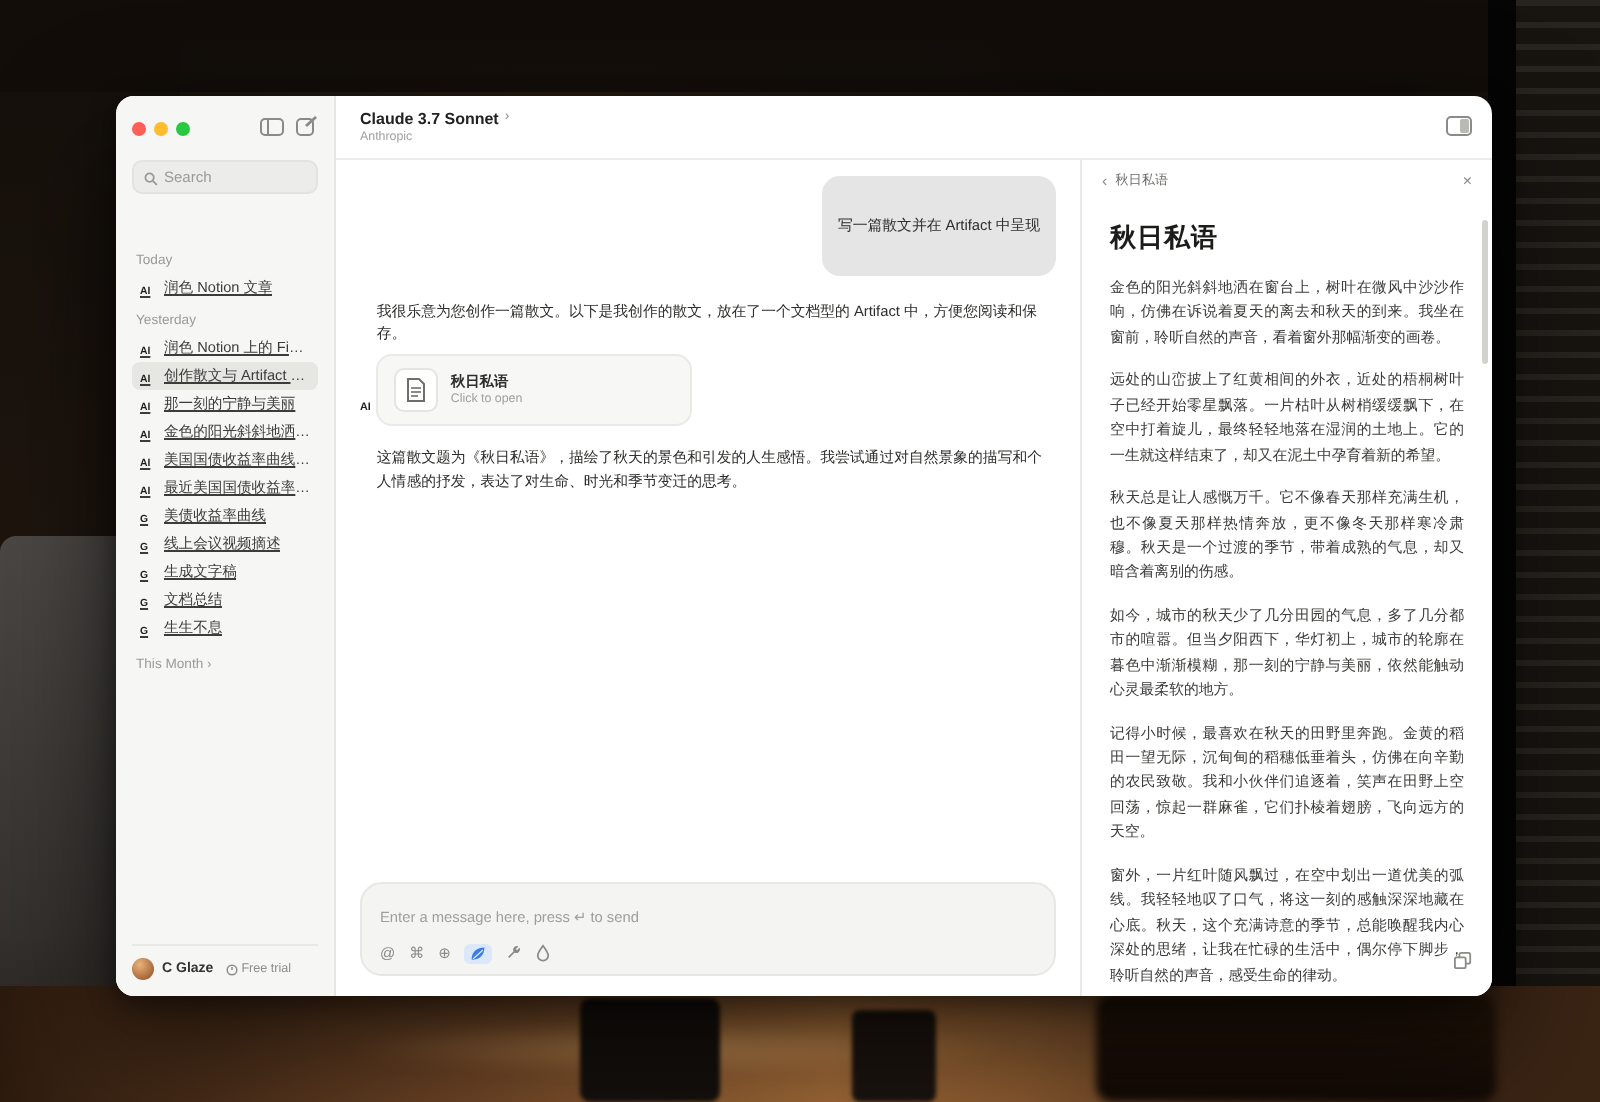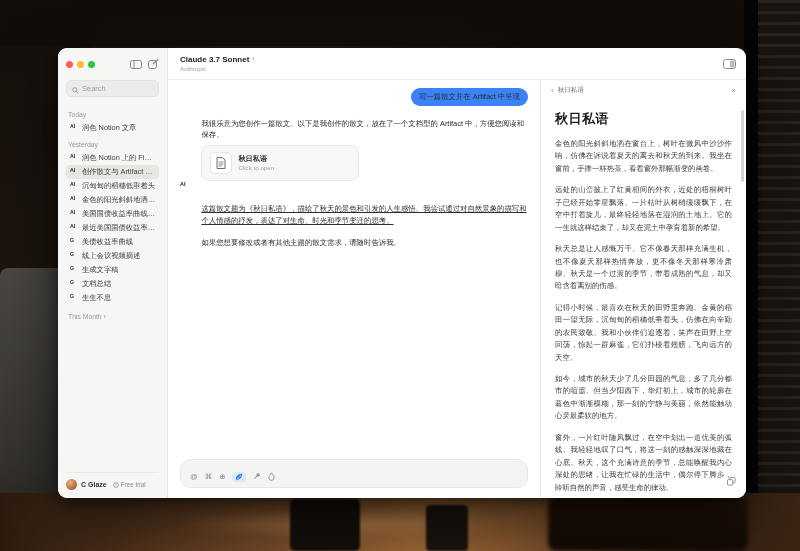--- a/index.html
+++ b/index.html
@@ -35,27 +35,27 @@
 
   
   .sidebar{position:absolute;left:0;top:0;width:110px;height:450px;background:#f6f6f4;
     border-right:1px solid #e6e6e3;display:flex;flex-direction:column;padding:10px 8px 8px 8px;box-sizing:border-box;}
   .sb-top{display:flex;align-items:center;height:12px;margin-bottom:10px;}
   .lights{display:flex;gap:4px;}
   .light{width:7px;height:7px;border-radius:50%;}
   .l-red{background:#ff5f57}.l-yellow{background:#febc2e}.l-green{background:#28c840}
   .sb-top-icons{margin-left:auto;display:flex;gap:6px;align-items:center;}
   .search{display:flex;align-items:center;gap:3px;background:#ececea;border:1px solid #e2e2df;
-    border-radius:5px;height:15px;padding:0 5px;margin-bottom:8px;}
+    border-radius:5px;height:15px;padding:0 5px;margin-bottom:24px;}
   .search input{border:none;background:transparent;outline:none;width:100%;font-size:7.5px;color:#555;
     font-family:inherit;padding:0;}
   .search input::placeholder{color:#9a9a97;}
   .sb-label{font-size:6.8px;color:#9a9a97;margin:6px 2px 3px 2px;}
-  .srow{display:flex;align-items:flex-start;gap:4px;padding:2px 4px;border-radius:4px;height:10px;
-    font-size:7.3px;color:#3c3c3a;white-space:nowrap;overflow:hidden;}
+  .srow{display:flex;align-items:flex-end;gap:4px;padding:2px 4px;border-radius:4px;height:10px;
+    font-size:7.3px;color:#3c3c3a;white-space:nowrap;overflow:hidden;text-decoration:underline;}
   .srow.sel{background:#e6e6e2;}
   .sicon{flex:0 0 auto;font-size:5.2px;font-weight:700;color:#1f1f1f;width:8px;}
   .slabel{overflow:hidden;text-overflow:ellipsis;}
   .sb-month{font-size:6.8px;color:#9a9a97;margin:8px 2px 0 2px;}
   .sb-spacer{flex:1;}
   .sb-footer{display:flex;align-items:center;gap:4px;border-top:1px solid #e8e8e5;padding-top:6px;}
   .avatar{width:11px;height:11px;border-radius:50%;background:radial-gradient(circle at 35% 30%,#e8b37a,#a9693c 70%,#7c4a28);flex:0 0 auto;}
   .uname{font-size:7px;color:#333;font-weight:600;white-space:nowrap;}
   .plan{display:flex;align-items:center;gap:2px;font-size:6.3px;color:#8d8d8a;margin-left:2px;white-space:nowrap;}
 
@@ -64,34 +64,34 @@
     display:flex;align-items:center;padding:0 10px 0 12px;box-sizing:border-box;}
   .mh-text{display:flex;flex-direction:column;line-height:1.25;}
   .mh-title{font-size:8px;font-weight:700;color:#222;display:flex;gap:3px;align-items:center;}
   .mh-chev{color:#8d8d8a;font-weight:400;font-size:7px;}
   .mh-sub{font-size:6.2px;color:#a0a09d;}
   .mh-right{margin-left:auto;}
 
   
   .chat{position:absolute;left:110px;top:32px;width:372px;bottom:0;box-sizing:border-box;
     padding:8px 12px 10px 12px;display:flex;flex-direction:column;}
-  .bubble-user{align-self:flex-end;background:#3b82f6;border-radius:9px;padding:4px 8px;
+  .bubble-user{align-self:flex-end;background:#e5e5e5;border-radius:9px;padding:20px 8px;
     font-size:7.4px;color:#2e2e2c;margin-bottom:12px;max-width:230px;}
-  .airow{display:flex;gap:16px;align-items:center;margin-bottom:8px;}
+  .airow{display:flex;gap:3px;align-items:center;margin-bottom:8px;}
   .ai-badge{font-size:5.4px;font-weight:700;color:#1f1f1f;margin-top:1px;flex:0 0 auto;}
   .amsg{font-size:7.4px;color:#2e2e2c;line-height:1.55;}
   .acol{display:flex;flex-direction:column;min-width:0;}
   .artifact-card{display:flex;align-items:center;gap:6px;background:#f7f7f5;border:1px solid #e9e9e6;
     border-radius:8px;padding:6px 8px;width:140px;margin:4px 0 10px 0;}
   .doc-wrap{width:20px;height:20px;background:#fff;border:1px solid #e4e4e1;border-radius:5px;
     display:flex;align-items:center;justify-content:center;flex:0 0 auto;}
   .card-text{display:flex;flex-direction:column;line-height:1.4;}
   .card-title{font-size:7.2px;color:#2e2e2c;font-weight:600;}
   .card-sub{font-size:6.2px;color:#a0a09d;}
-  .apara{font-size:7.4px;color:#2e2e2c;line-height:1.6;margin:12px 0 10px 0;text-decoration:underline;}
+  .apara{font-size:7.4px;color:#2e2e2c;line-height:1.6;margin:0 0 10px 0;}
   .composer{margin-top:auto;background:#f4f4f2;border:1px solid #e7e7e4;border-radius:11px;
     padding:6px 9px 5px 9px;}
   .composer input{width:100%;border:none;background:transparent;outline:none;font-size:7.4px;
     color:#444;font-family:inherit;padding:0;}
   .composer input::placeholder{color:#9e9e9b;}
   .cicons{display:flex;align-items:center;gap:7px;margin-top:6px;}
   .cic{font-size:7.5px;color:#8a8a87;line-height:1;}
   .cic-pill{background:#dbe8fb;border-radius:3px;padding:1px 3px;display:flex;align-items:center;}
 
   
@@ -167,21 +167,21 @@
     <div class="srow">
       <span class="sicon">AI</span>
       <span class="slabel">润色 Notion 上的 Fia 文章</span>
     </div>
     <div class="srow sel">
       <span class="sicon">AI</span>
       <span class="slabel">创作散文与 Artifact 展示</span>
     </div>
     <div class="srow">
       <span class="sicon">AI</span>
-      <span class="slabel">沉甸甸的稻穗低垂着头</span>
+      <span class="slabel">那一刻的宁静与美丽</span>
     </div>
     <div class="srow">
       <span class="sicon">AI</span>
       <span class="slabel">金色的阳光斜斜地洒在窗台上</span>
     </div>
     <div class="srow">
       <span class="sicon">AI</span>
       <span class="slabel">美国国债收益率曲线分析</span>
     </div>
     <div class="srow">
@@ -259,25 +259,25 @@
                 <line x1="2.5" y1="9" x2="6" y2="9" stroke="#6e6e6b" stroke-width="0.8"></line>
               </svg>
           </span>
           <span class="card-text">
             <span class="card-title">秋日私语</span>
             <span class="card-sub">Click to open</span>
           </span>
         </div>
 
         <div class="amsg apara">这篇散文题为《秋日私语》，描绘了秋天的景色和引发的人生感悟。我尝试通过对自然景象的描写和个人情感的抒发，表达了对生命、时光和季节变迁的思考。</div>
-        <div class="amsg">如果您想要修改或者有其他主题的散文需求，请随时告诉我。</div>
       </div>
     </div>
 
     <div class="composer">
+      <input placeholder="Enter a message here, press ↵ to send" style="">
       <div class="cicons">
         <span class="cic">@</span>
         <span class="cic">⌘</span>
         <span class="cic">⊕</span>
         <span class="cic-pill">
           <svg width="8" height="8" viewBox="0 0 10 10">
               <path d="M1 8.5 C1 3.5 4.5 1 9 1 C9 6 5.5 9 1 8.5 Z" fill="#3b7de0"></path>
               <path d="M2 8 C4 6 6 4.5 8 2.5" stroke="#dbe8fb" stroke-width="0.8" fill="none"></path>
             </svg>
         </span>
@@ -296,25 +296,25 @@
   </div>
 
   <div class="panel">
     <div class="p-header">
       <span class="p-back">‹</span>
       <span class="p-crumb">秋日私语</span>
       <span class="p-close">×</span>
     </div>
     <div class="p-body">
       <div class="p-title">秋日私语</div>
-      <p class="p-para">金色的阳光斜斜地洒在窗台上，树叶在微风中沙沙作响，仿佛在诉说着夏天的离去和秋天的到来。我坐在窗前，手捧一杯热茶，看着窗外那幅渐变的画卷。</p>
+      <p class="p-para">金色的阳光斜斜地洒在窗台上，树叶在微风中沙沙作响，仿佛在诉说着夏天的离去和秋天的到来。我坐在窗前，聆听自然的声音，看着窗外那幅渐变的画卷。</p>
       <p class="p-para">远处的山峦披上了红黄相间的外衣，近处的梧桐树叶子已经开始零星飘落。一片枯叶从树梢缓缓飘下，在空中打着旋儿，最终轻轻地落在湿润的土地上。它的一生就这样结束了，却又在泥土中孕育着新的希望。</p>
       <p class="p-para">秋天总是让人感慨万千。它不像春天那样充满生机，也不像夏天那样热情奔放，更不像冬天那样寒冷肃穆。秋天是一个过渡的季节，带着成熟的气息，却又暗含着离别的伤感。</p>
+      <p class="p-para">如今，城市的秋天少了几分田园的气息，多了几分都市的喧嚣。但当夕阳西下，华灯初上，城市的轮廓在暮色中渐渐模糊，那一刻的宁静与美丽，依然能触动心灵最柔软的地方。</p>
       <p class="p-para">记得小时候，最喜欢在秋天的田野里奔跑。金黄的稻田一望无际，沉甸甸的稻穗低垂着头，仿佛在向辛勤的农民致敬。我和小伙伴们追逐着，笑声在田野上空回荡，惊起一群麻雀，它们扑棱着翅膀，飞向远方的天空。</p>
-      <p class="p-para">如今，城市的秋天少了几分田园的气息，多了几分都市的喧嚣。但当夕阳西下，华灯初上，城市的轮廓在暮色中渐渐模糊，那一刻的宁静与美丽，依然能触动心灵最柔软的地方。</p>
       <p class="p-para">窗外，一片红叶随风飘过，在空中划出一道优美的弧线。我轻轻地叹了口气，将这一刻的感触深深地藏在心底。秋天，这个充满诗意的季节，总能唤醒我内心深处的思绪，让我在忙碌的生活中，偶尔停下脚步，聆听自然的声音，感受生命的律动。</p>
 
     </div>
     <div class="p-scrollbar"></div>
     <span class="p-copy">
       <svg width="9" height="9" viewBox="0 0 10 10">
           <rect x="3" y="0.5" width="6" height="6" rx="1" fill="none" stroke="#8a8a87"></rect>
           <rect x="0.5" y="3" width="6" height="6" rx="1" fill="#fff" stroke="#8a8a87"></rect>
         </svg>
     </span>

